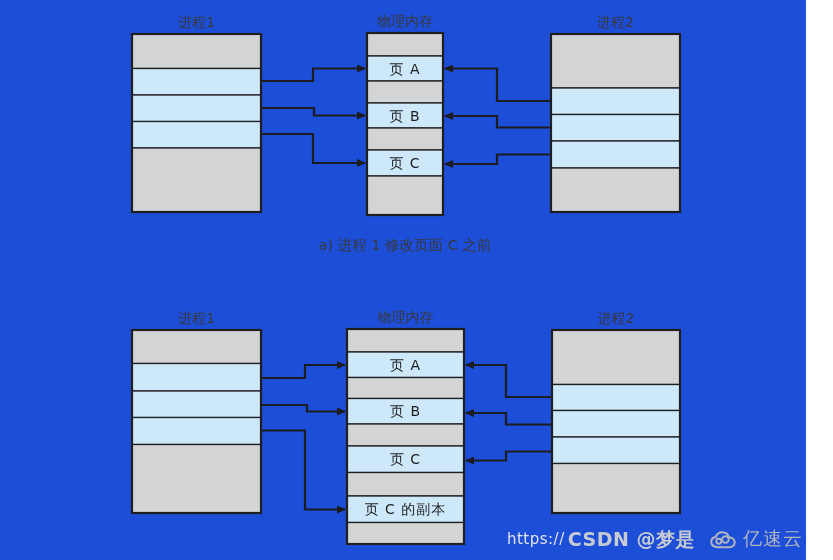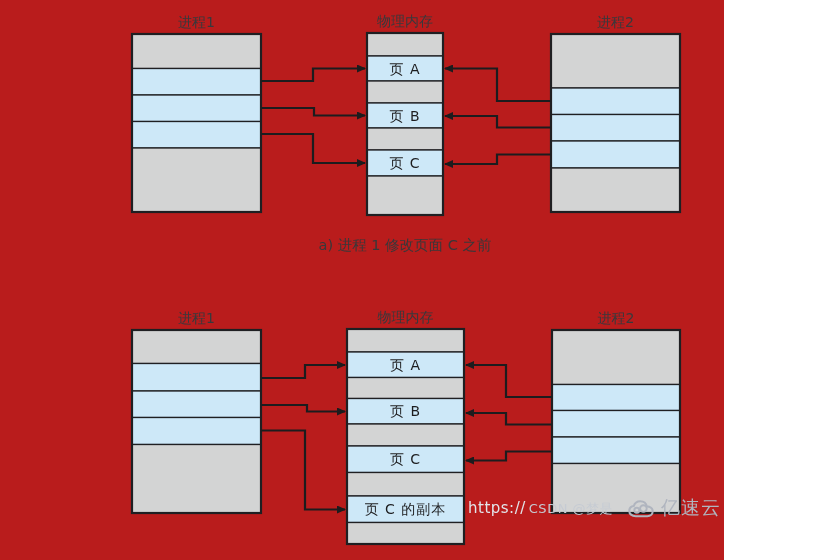--- a/index.html
+++ b/index.html
@@ -1,27 +1,28 @@
 <!DOCTYPE html>
 <html><head>
 <meta charset="utf-8">
 <style>
   html,body{margin:0;padding:0;background:#ffffff;}
   .stage{
-    position:relative;width:724px;height:560px;background:#b91c1c;overflow:hidden;
+    position:relative;width:782px;height:560px;background:#1d4ed8;overflow:hidden;
     font-family:"DejaVu Sans","Liberation Sans",sans-serif;
+    padding-left:24px;
   }
   #diagram{position:absolute;left:0;top:0;width:833px;height:560px;display:block;}
   #diagram text{font-family:"DejaVu Sans","Liberation Sans",sans-serif;}
   .watermark{
-    position:absolute;right:3px;top:498px;display:flex;align-items:center;
+    position:absolute;right:3px;top:529px;display:flex;align-items:center;
     white-space:nowrap;line-height:1;user-select:none;
   }
   .wm-url{font-size:15px;color:#e2e5ea;letter-spacing:.5px;}
-  .wm-author{font-size:13px;color:#c6cbd3;margin-left:3px;letter-spacing:.5px;}
+  .wm-author{font-size:19px;color:#c6cbd3;margin-left:3px;letter-spacing:.5px;font-weight:bold;}
   .wm-brand{display:flex;align-items:flex-start;color:#b0b5bf;margin-left:14px;font-size:19px;letter-spacing:1px;}
   .wm-brand svg{margin-right:4px;display:block;}
 </style>
 </head>
 <body>
 
 <div class="stage">
   <svg id="diagram" xmlns="http://www.w3.org/2000/svg" viewBox="0 0 833 560">
     <defs>
       <marker id="ah" markerWidth="9" markerHeight="8" refX="8" refY="4" orient="auto" markerUnits="userSpaceOnUse">

